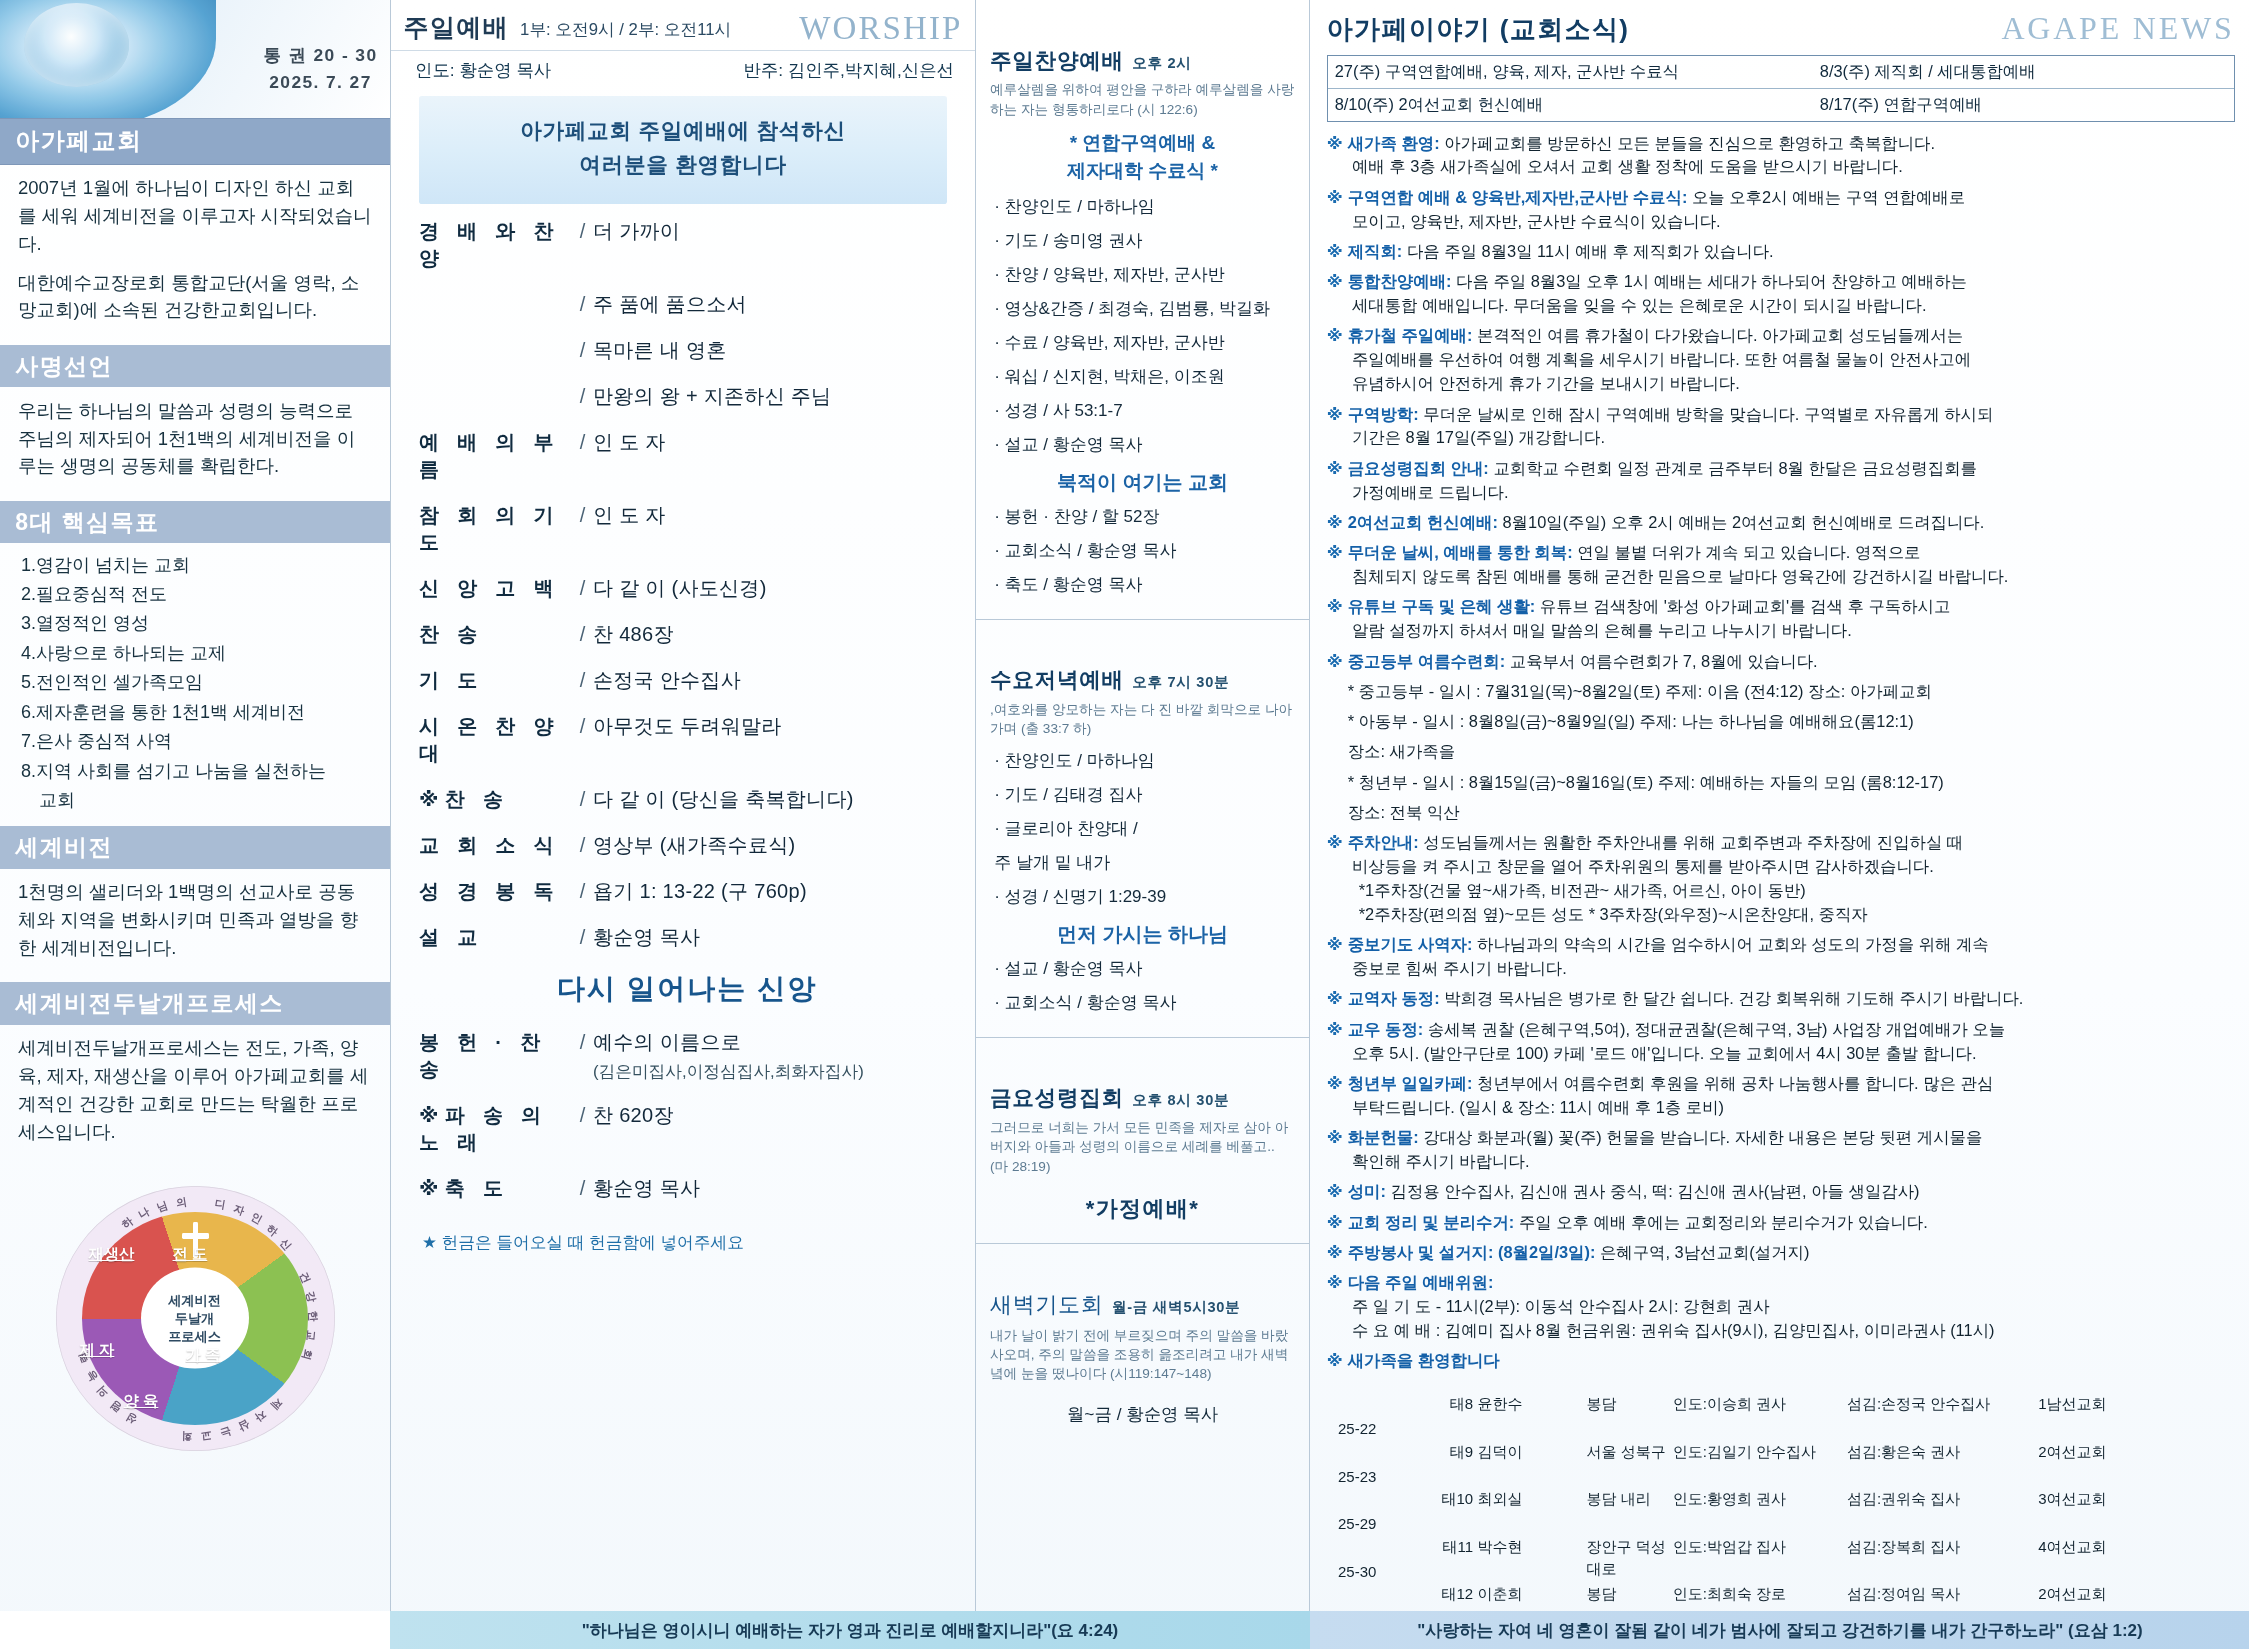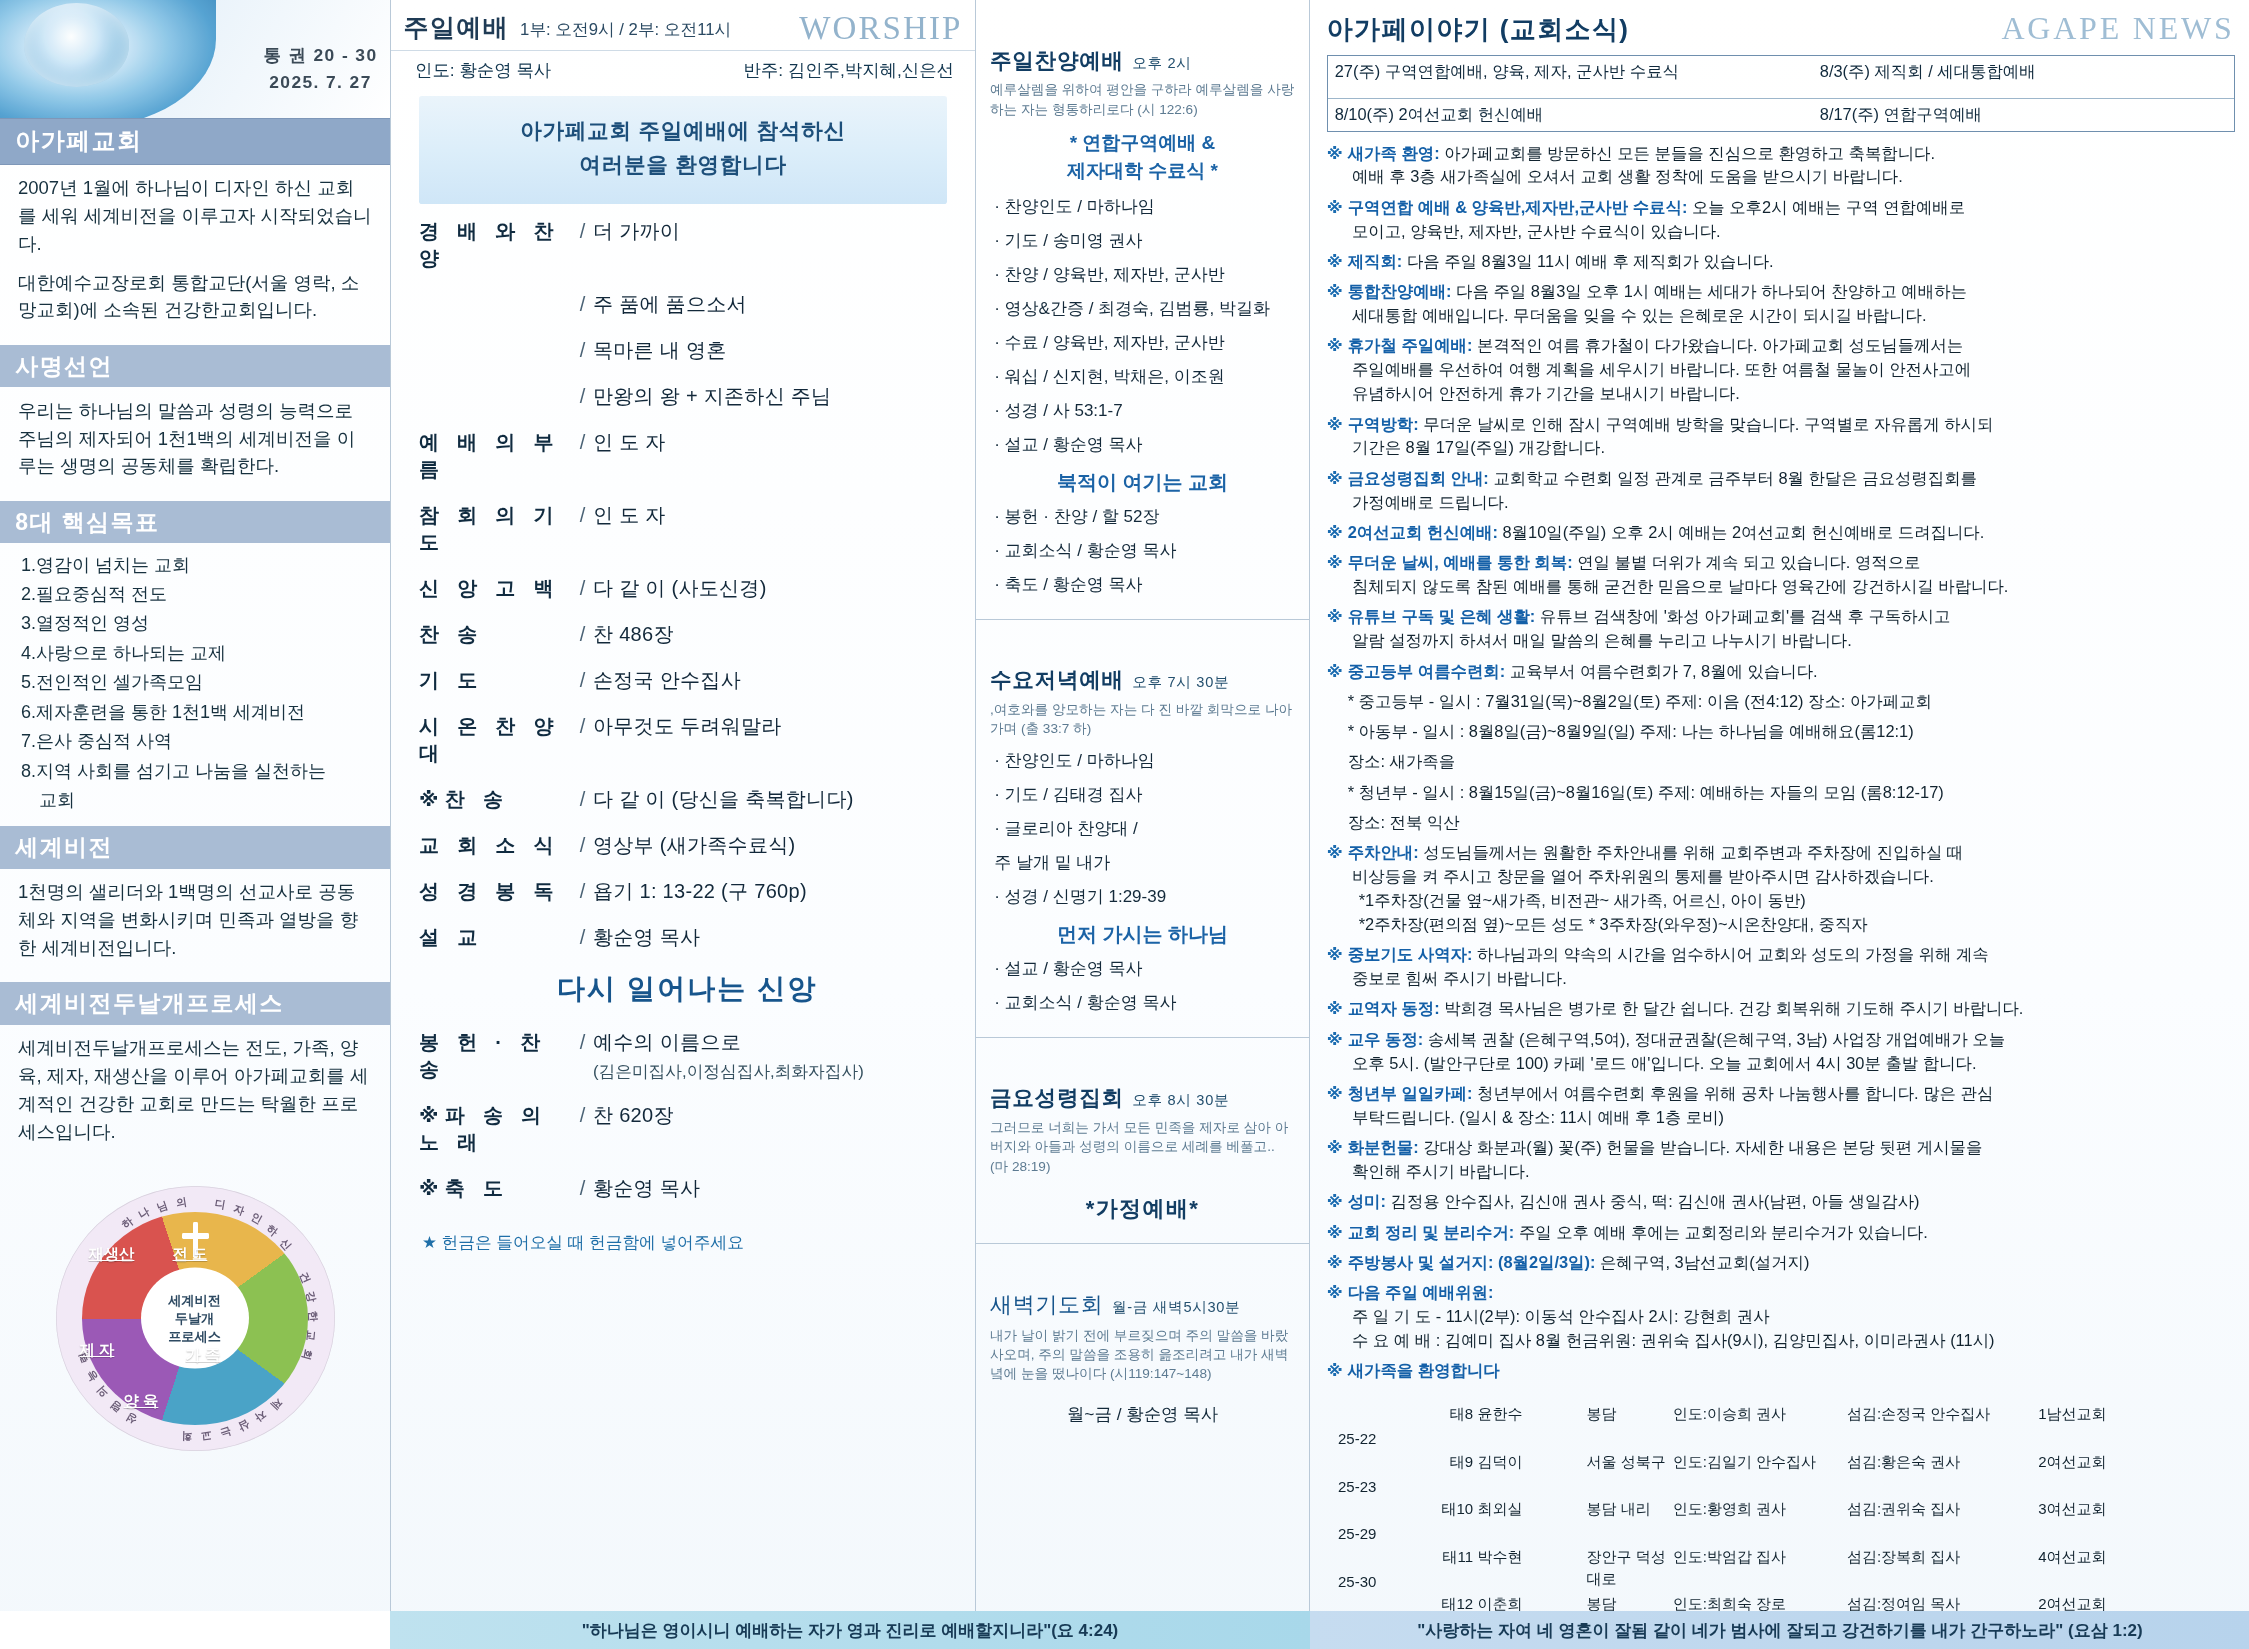--- a/index.html
+++ b/index.html
@@ -142,21 +142,21 @@
     letter-spacing:2.1px;margin:11px 0 21px 0;
   }
   .c2-foot{padding:8.4px 21px 0 31px;font-size:16.7px;color:#1f6fa8;line-height:1.7;}
 
   
   .c3-box{border-bottom:1.4px solid #b9c9d8;padding:9.8px 14px 12.5px 14px;}
   .c3-title{
     display:flex;align-items:baseline;gap:8.4px;
     font-size:21.6px;font-weight:bold;color:#123d63;letter-spacing:0.7px;
   }
-  .c3-title .tm{font-size:14.6px;font-weight:normal;color:#24506f;margin-top:44px;}
+  .c3-title .tm{font-size:14.6px;font-weight:bold;color:#24506f;margin-top:44px;}
   .c3-verse{
     margin-top:5.6px;font-size:13.6px;color:#5d7b92;line-height:1.42;
   }
   .c3-sub{
     text-align:center;font-size:19px;font-weight:bold;color:#1b63a6;
     line-height:1.5;margin:9.8px 0 8.4px 0;
   }
   .c3-li{font-size:17px;color:#13293a;line-height:1.55;margin-bottom:7.7px;padding-left:4.2px;}
   .c3-band{
     text-align:center;font-size:20px;font-weight:bold;color:#1b63a6;margin:9.8px 0 8.4px 0;
@@ -172,21 +172,21 @@
   .c4-head{
     display:flex;align-items:flex-end;padding:9.8px 15.3px 4.2px 16.7px;
   }
   .c4-head .t{font-size:26px;font-weight:bold;color:#123d63;letter-spacing:1.4px;}
   .c4-head .wm{
     margin-left:auto;font-family:"Liberation Serif","DejaVu Serif",serif;
     font-size:32px;color:#9fbdd4;letter-spacing:2.8px;
   }
   .c4-sched{
     margin:4.2px 15.3px 8.4px 16.7px;border:1px solid #6f8fae;
-    display:flex;flex-direction:column;font-size:16.4px;color:#10293c;gap:10px;
+    display:flex;flex-direction:column;font-size:16.4px;color:#10293c;
   }
   .c4-sched .r{display:flex;}
   .c4-sched .r>div{padding:4.9px 7px;}
   .c4-sched .a{width:52%;}
   .c4-sched .b{flex:1;}
   .c4-sched .r+.r{border-top:0.7px solid #9db6cb;}
   .notes{padding:1.4px 15.3px 7px 16.7px;}
   .note{display:flex;font-size:16.4px;line-height:1.46;color:#11232f;margin-bottom:6.3px;}
   .note .mk{flex:0 0 21px;color:#1a6bb0;font-weight:bold;}
   .note .tx{flex:1;}

